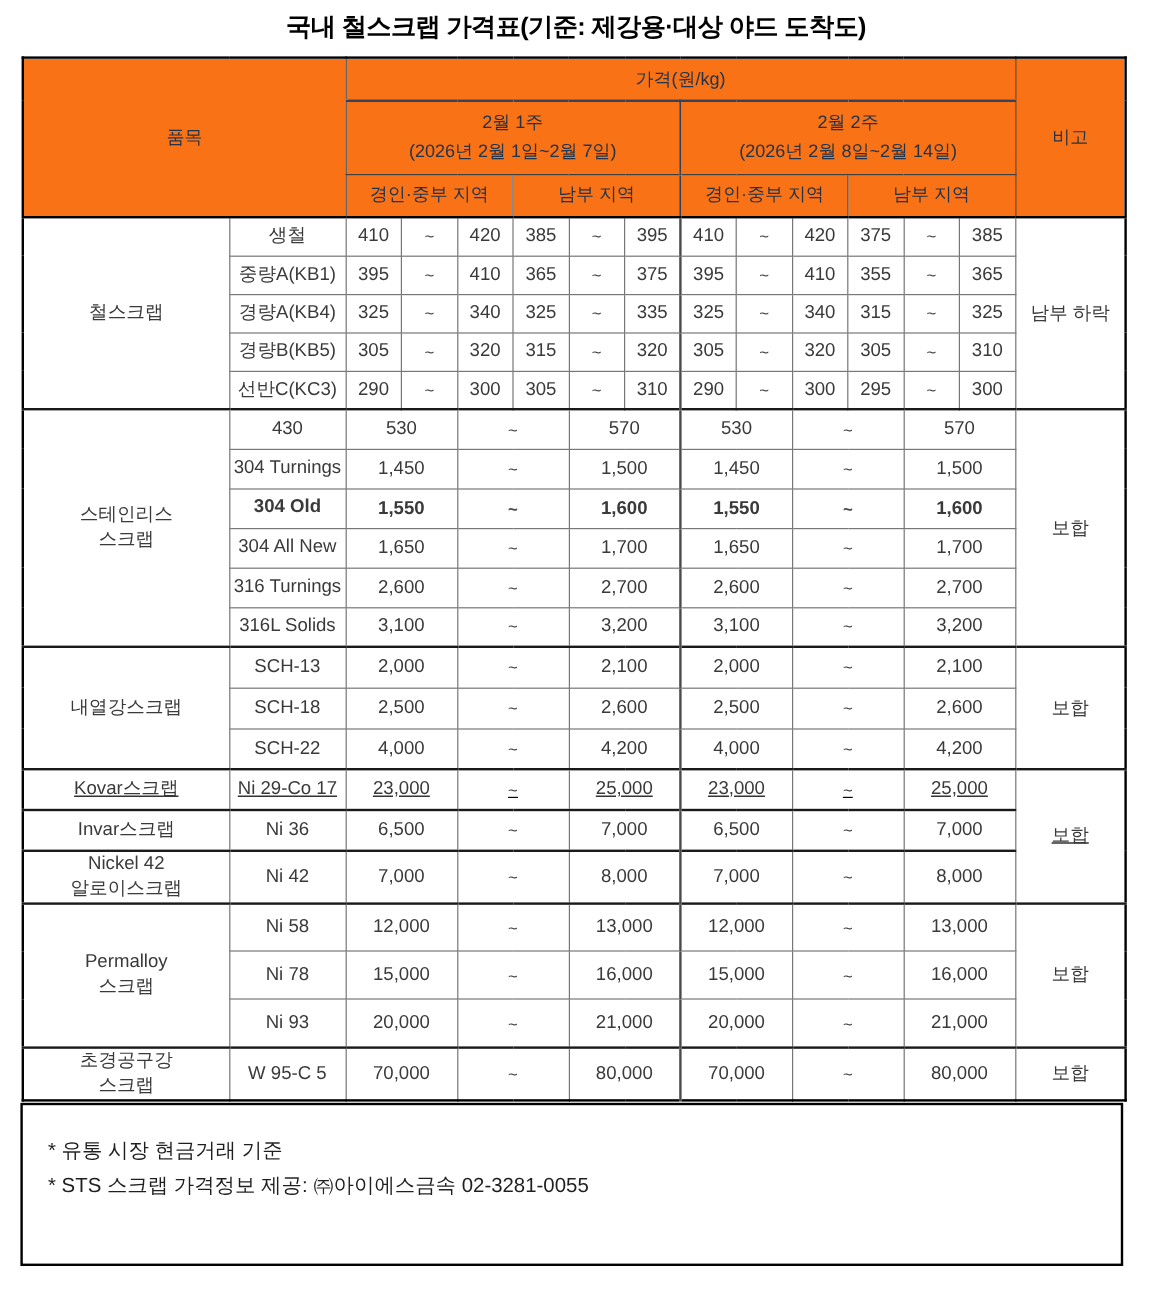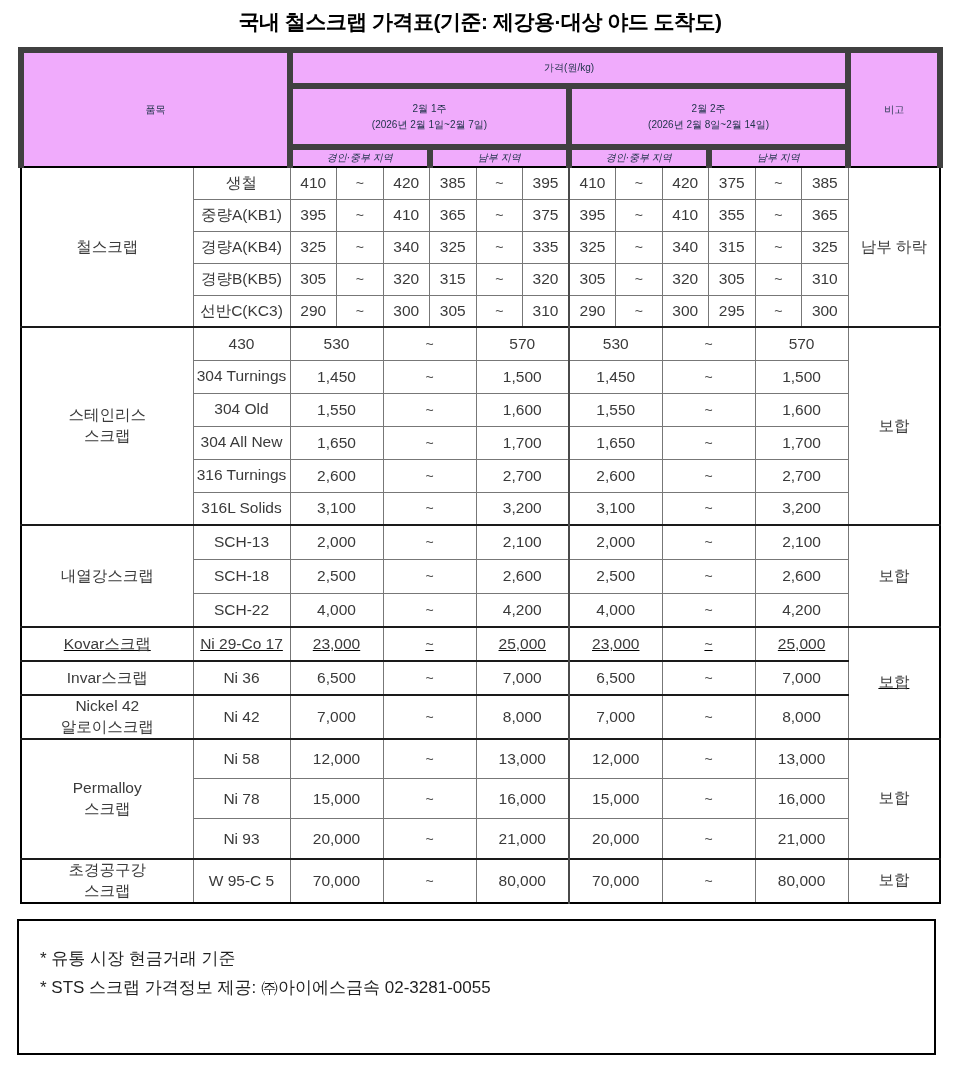--- a/index.html
+++ b/index.html
@@ -15,26 +15,26 @@
     position:absolute;left:18px;top:47px;width:919px;
     border-collapse:collapse;table-layout:fixed;
     border:2px solid #000;
   }
   .price-table th,.price-table td{
     padding:0;text-align:center;vertical-align:middle;overflow:hidden;
   }
 
   
   thead th{
-    background:#f0abfc;color:#21344b;font-weight:normal;font-size:10px;
-    border:6px solid #404040;
+    background:#f97316;color:#21344b;font-weight:normal;font-size:15px;
+    border:1px solid #404040;
   }
   tr.hr1{height:36px;}
   tr.hr2{height:61px;}
-  tr.hr3{height:20px;font-style:italic;}
+  tr.hr3{height:36px;}
   th.pricehead{border-bottom:2px solid #33435e;}
   th.week{line-height:1.6;}
   th.corner,th.remarkhead{border-bottom:2px solid #000;}
   tr.hr3 th{border-bottom:2px solid #000;}
   th.wk{border-left:2px solid #33435e;}
 
   
   tbody td{
     background:#fff;font-size:15.5px;color:#3a3a3a;
     border:1px solid #777;
@@ -195,21 +195,21 @@
         </tr>
         <tr style="height: 33px;">
           <td class="item">304 Turnings</td>
           <td class="num" colspan="2">1,450</td>
           <td class="num tld" colspan="2">~</td>
           <td class="num" colspan="2">1,500</td>
           <td class="num wk" colspan="2">1,450</td>
           <td class="num tld" colspan="2">~</td>
           <td class="num" colspan="2">1,500</td>
         </tr>
-        <tr style="height: 33px;">
+        <tr style="height: 33px; font-weight: bold;">
           <td class="item">304 Old</td>
           <td class="num" colspan="2">1,550</td>
           <td class="num tld" colspan="2">~</td>
           <td class="num" colspan="2">1,600</td>
           <td class="num wk" colspan="2">1,550</td>
           <td class="num tld" colspan="2">~</td>
           <td class="num" colspan="2">1,600</td>
         </tr>
         <tr style="height: 33px;">
           <td class="item">304 All New</td>

